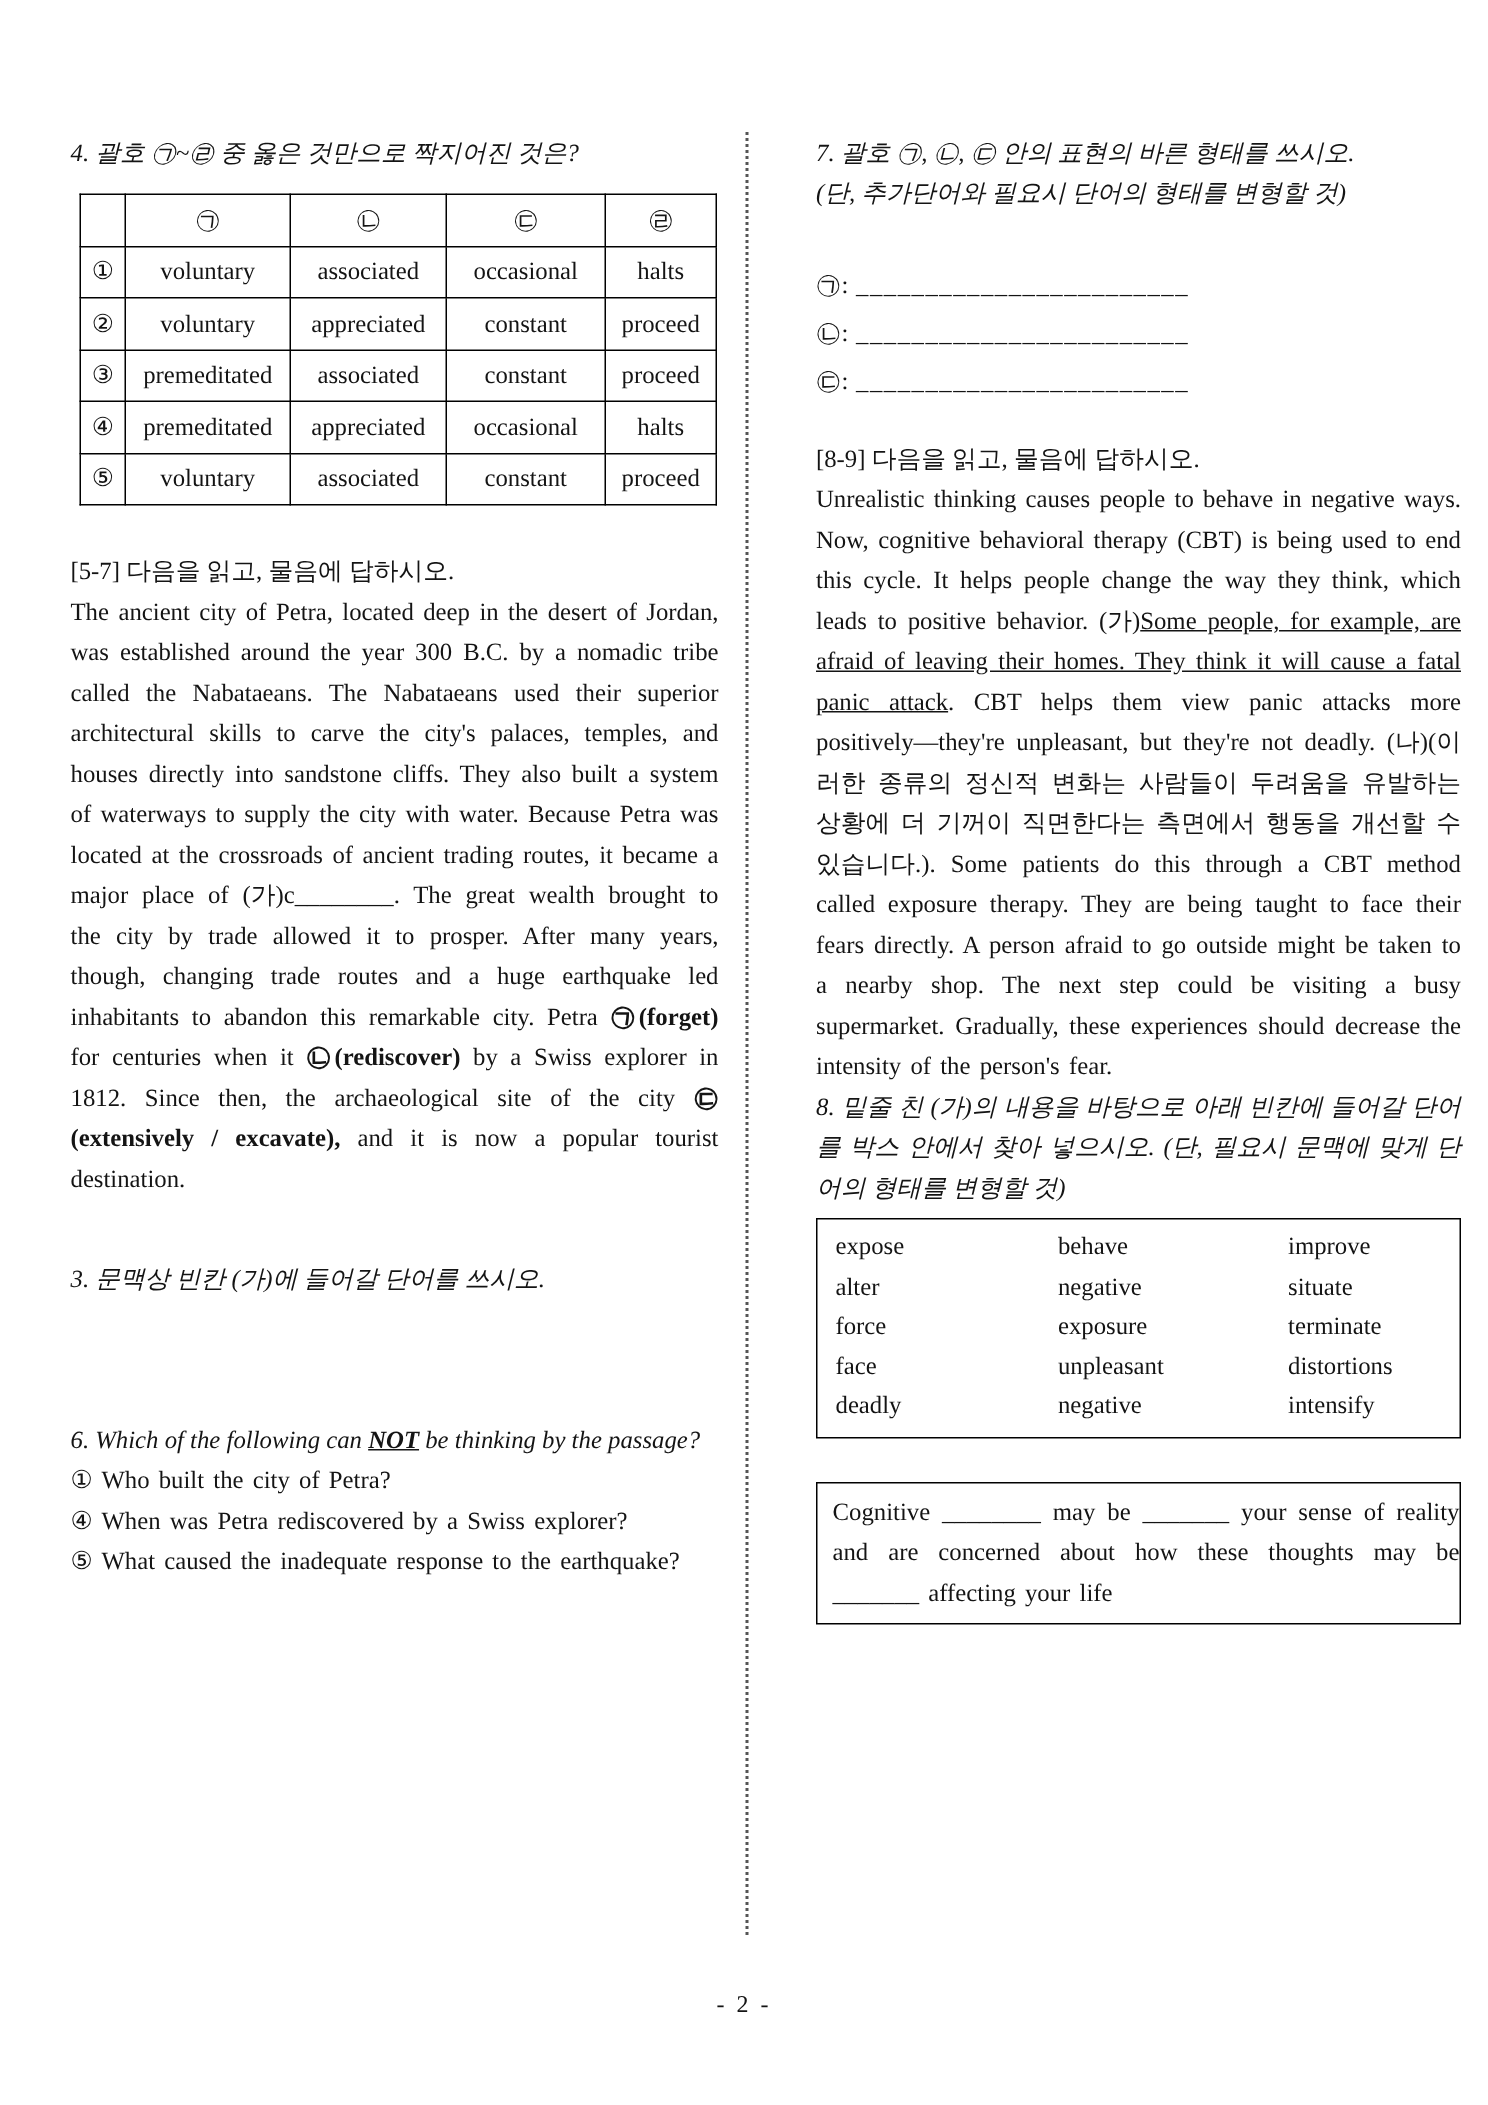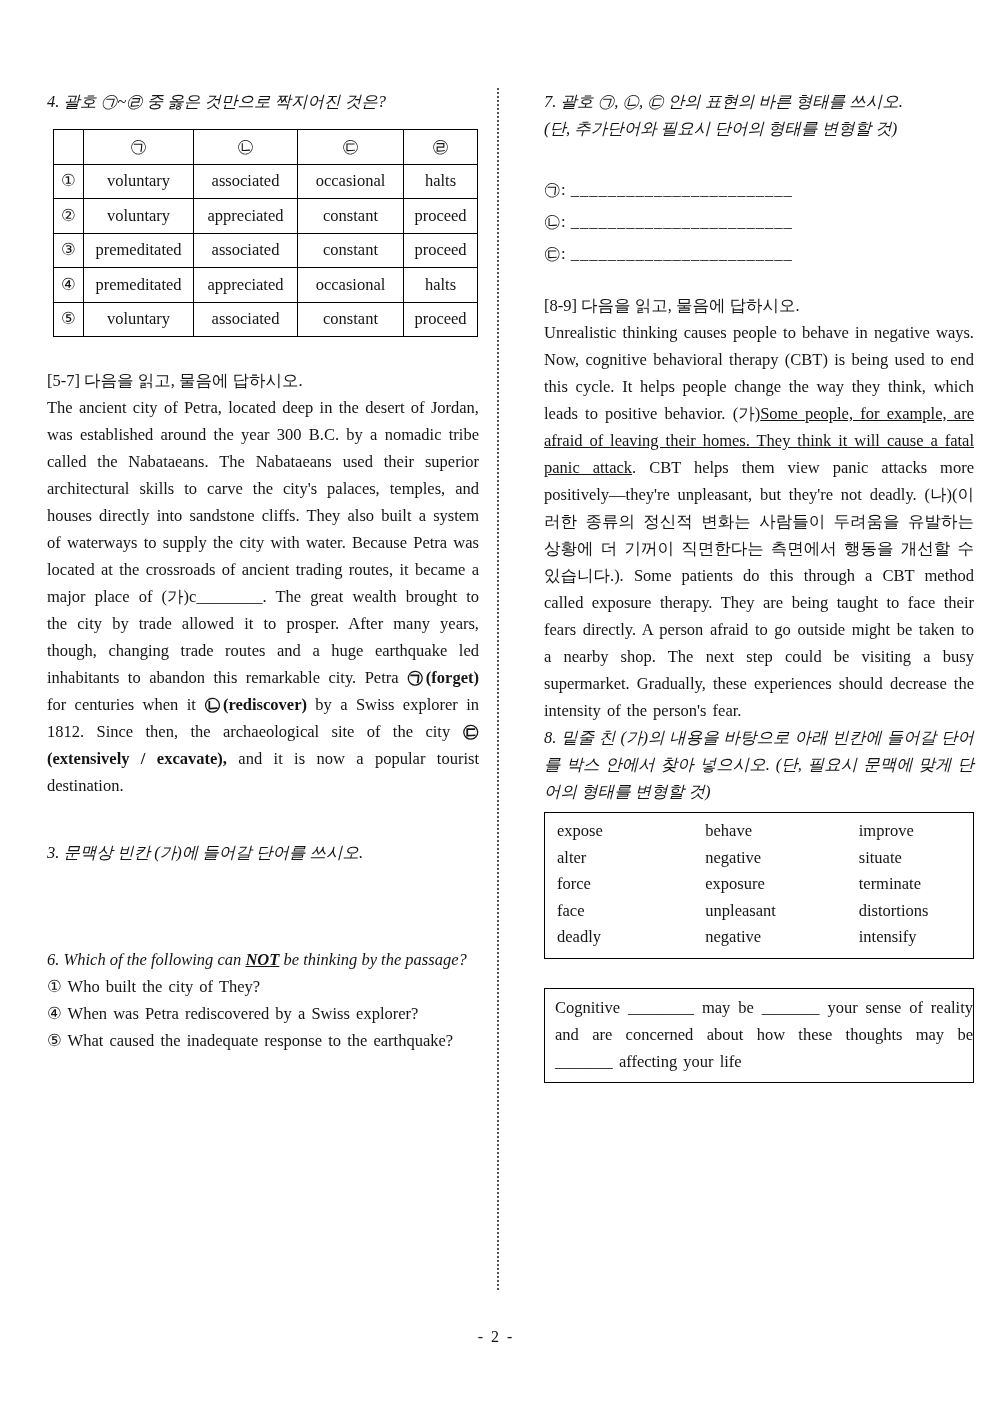--- a/index.html
+++ b/index.html
@@ -132,21 +132,21 @@
   <div class="para">
     <span>The ancient city of Petra, located deep in the desert of Jordan, was established around the year 300 B.C. by a nomadic tribe called the Nabataeans. The Nabataeans used their superior architectural skills to carve the city's palaces, temples, and houses directly into sandstone cliffs. They also built a system of waterways to supply the city with water. Because Petra was located at the crossroads of ancient trading routes, it became a major place of (가)c________. The great wealth brought to the city by trade allowed it to prosper. After many years, though, changing trade routes and a huge earthquake led inhabitants to abandon this remarkable city. Petra </span><span class="b">㉠(forget)</span><span> for centuries when it </span><span class="b">㉡(rediscover)</span><span> by a Swiss explorer in 1812. Since then, the archaeological site of the city </span><span class="b">㉢(extensively / excavate),</span><span> and it is now a popular tourist destination.</span>
   </div>
 
   <div class="qtitle q5">3. 문맥상 빈칸 (가)에 들어갈 단어를 쓰시오.</div>
 
   <div class="q6">
     <div class="qtitle">
       <span>6. Which of the following can </span><span class="bu">NOT</span><span> be thinking by the passage?</span>
     </div>
-    <p class="para">① Who built the city of They?</p>
+    <p class="para">① Who built the city of Petra?</p>
     <p class="para">④ When was Petra rediscovered by a Swiss explorer?</p>
     <p class="para">⑤ What caused the inadequate response to the earthquake?</p>
   </div>
 
 </div>
 
 <div class="col col-right">
 
   <div class="qtitle">
     <span>7. 괄호 ㉠, ㉡, ㉢ 안의 표현의 바른 형태를 쓰시오.</span><br>

